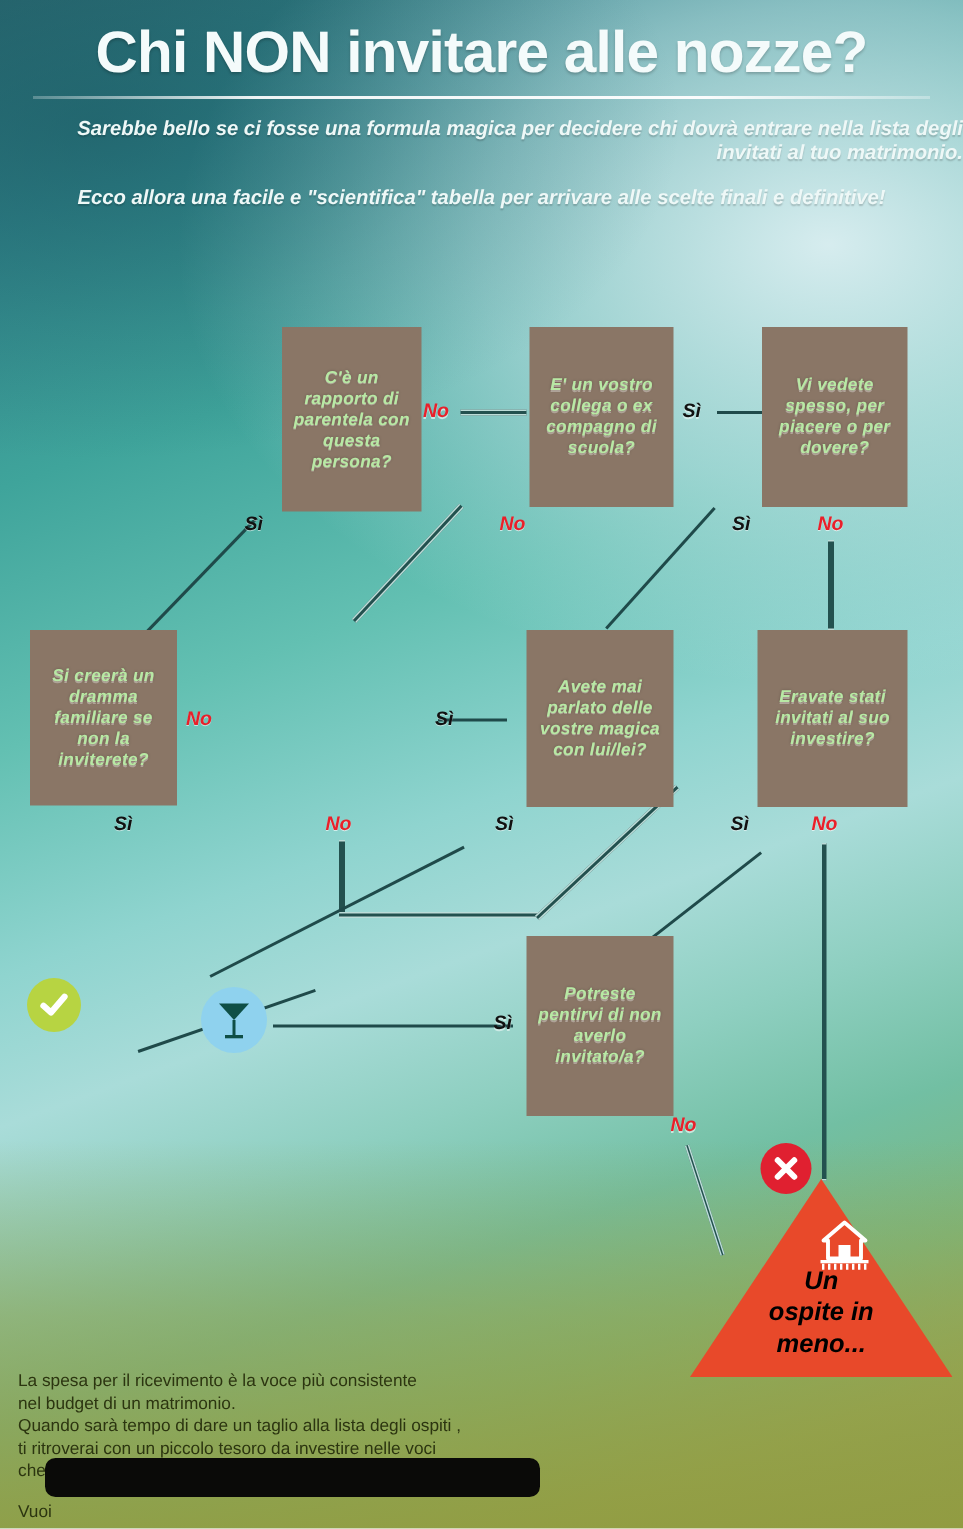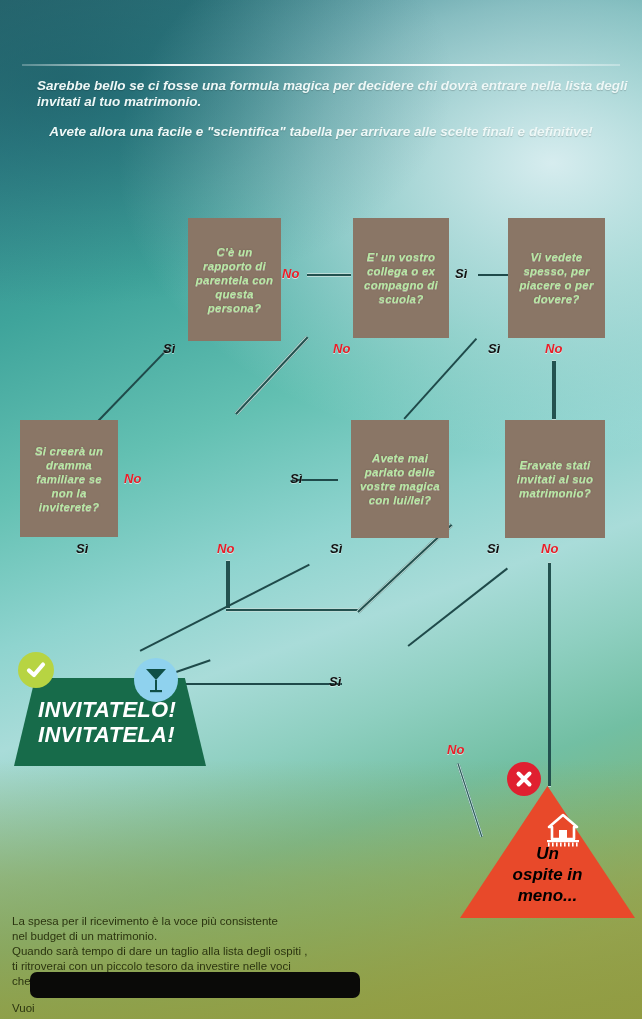--- a/index.html
+++ b/index.html
@@ -55,21 +55,21 @@
     color: #f4fbfb;
     letter-spacing: -0.5px;
     text-shadow: 0 1px 2px rgba(0,0,0,0.22);
   }
   .title-rule {
     position: absolute; top: 64px; left: 22px; width: 598px; height: 2px;
     background: linear-gradient(90deg, rgba(255,255,255,0.25), rgba(255,255,255,0.92) 25%, rgba(255,255,255,0.95) 75%, rgba(255,255,255,0.3));
   }
   .sub1 {
     position: absolute; top: 78px; left: 0; width: 642px;
-    text-align: left;
+    text-align: right;
     font-size: 13.5px; line-height: 16px;
     font-style: italic; font-weight: bold;
     color: #eef8f7;
     text-shadow: 0 1px 1px rgba(0,0,0,0.18);
     padding-left: 37px;
   }
   .sub2 {
     position: absolute; top: 124px; left: 0; width: 642px;
     text-align: center;
     font-size: 13.5px; line-height: 16px;
@@ -206,24 +206,25 @@
   }
 </style>
 </head>
 <body>
 
 <div class="poster">
   <div class="bg-wash"></div>
   <div class="bg-wash2"></div>
   <div class="bg-wash3"></div>
 
+  <div class="title">Chi NON invitare alle nozze?</div>
   <div class="title-rule"></div>
   <div class="sub1">Sarebbe bello se ci fosse una formula magica per decidere
 chi dovrà entrare nella lista degli invitati al tuo matrimonio.</div>
-  <div class="sub2">Avete allora una facile e "scientifica" tabella per arrivare alle scelte finali e definitive!</div>
+  <div class="sub2">Ecco allora una facile e "scientifica" tabella per arrivare alle scelte finali e definitive!</div>
 
   <div class="conn double" style="left:307px; top:273px; width:44px; height:4px;"></div>
 
   <div class="conn" style="left:478px; top:274px; width:30px; height:2px;"></div>
 
   <div class="conn" style="left:98px; top:420px; width:105px; height:1.6px; transform:rotate(-46deg);"></div>
 
   <div class="conn double" style="left:236px; top:412px; width:105px; height:4px; transform:rotate(-47deg);"></div>
 
   <div class="conn" style="left:404px; top:418px; width:108px; height:1.6px; transform:rotate(-48deg);"></div>
@@ -266,44 +267,43 @@
   <div class="qbox" style="left:20px; top:420px; width:98px; height:117px;">
     <span>Si creerà un dramma familiare se non la inviterete?</span>
   </div>
 
 
   <div class="qbox" style="left:351px; top:420px; width:98px; height:118px;">
     <span>Avete mai parlato delle vostre magica con  lui/lei?</span>
   </div>
 
   <div class="qbox" style="left:505px; top:420px; width:100px; height:118px;">
-    <span>Eravate stati invitati al suo matrimonio?</span>
-  </div>
-
+    <span>Eravate stati invitati al suo investire?</span>
+  </div>
+
+  <div class="qbox" style="left:351px; top:624px; width:98px; height:120px;">
+    <span>Potreste pentirvi di non averlo invitato/a?</span>
+  </div>
 
   <div class="elabel no" style="left:282px; top:267px;">No</div>
   <div class="elabel si" style="left:163px; top:342px;">Sì</div>
   <div class="elabel si" style="left:455px; top:267px;">Sì</div>
   <div class="elabel no" style="left:333px; top:342px;">No</div>
   <div class="elabel si" style="left:488px; top:342px;">Sì</div>
   <div class="elabel no" style="left:545px; top:342px;">No</div>
   <div class="elabel no" style="left:124px; top:472px;">No</div>
   <div class="elabel si" style="left:76px; top:542px;">Sì</div>
   <div class="elabel si" style="left:290px; top:472px;">Sì</div>
   <div class="elabel no" style="left:217px; top:542px;">No</div>
   <div class="elabel si" style="left:330px; top:542px;">Sì</div>
   <div class="elabel si" style="left:487px; top:542px;">Sì</div>
   <div class="elabel no" style="left:541px; top:542px;">No</div>
   <div class="elabel si" style="left:329px; top:675px;">Sì</div>
   <div class="elabel no" style="left:447px; top:743px;">No</div>
 
-  <div class="green-result" style="left:14px; top:678px; width:192px; height:88px;">
-    <span>INVITATELO!</span>
-    <span>INVITATELA!</span>
-  </div>
   <div class="badge-check" style="left:18px; top:652px;">
     <svg width="22" height="22" viewBox="0 0 22 22" aria-hidden="true">
       <path d="M4 11.5 L9 16 L18 5.5" stroke="#ffffff" stroke-width="4.2" fill="none" stroke-linecap="round" stroke-linejoin="round"></path>
     </svg>
   </div>
   <div class="badge-cocktail" style="left:134px; top:658px;">
     <svg width="26" height="30" viewBox="0 0 26 30" aria-hidden="true">
       <path d="M3 4 H23 L13 15 Z" fill="#0f4f46"></path>
       <rect x="12" y="15" width="2" height="10" fill="#0f4f46"></rect>
       <rect x="7" y="25" width="12" height="2.2" fill="#0f4f46"></rect>

